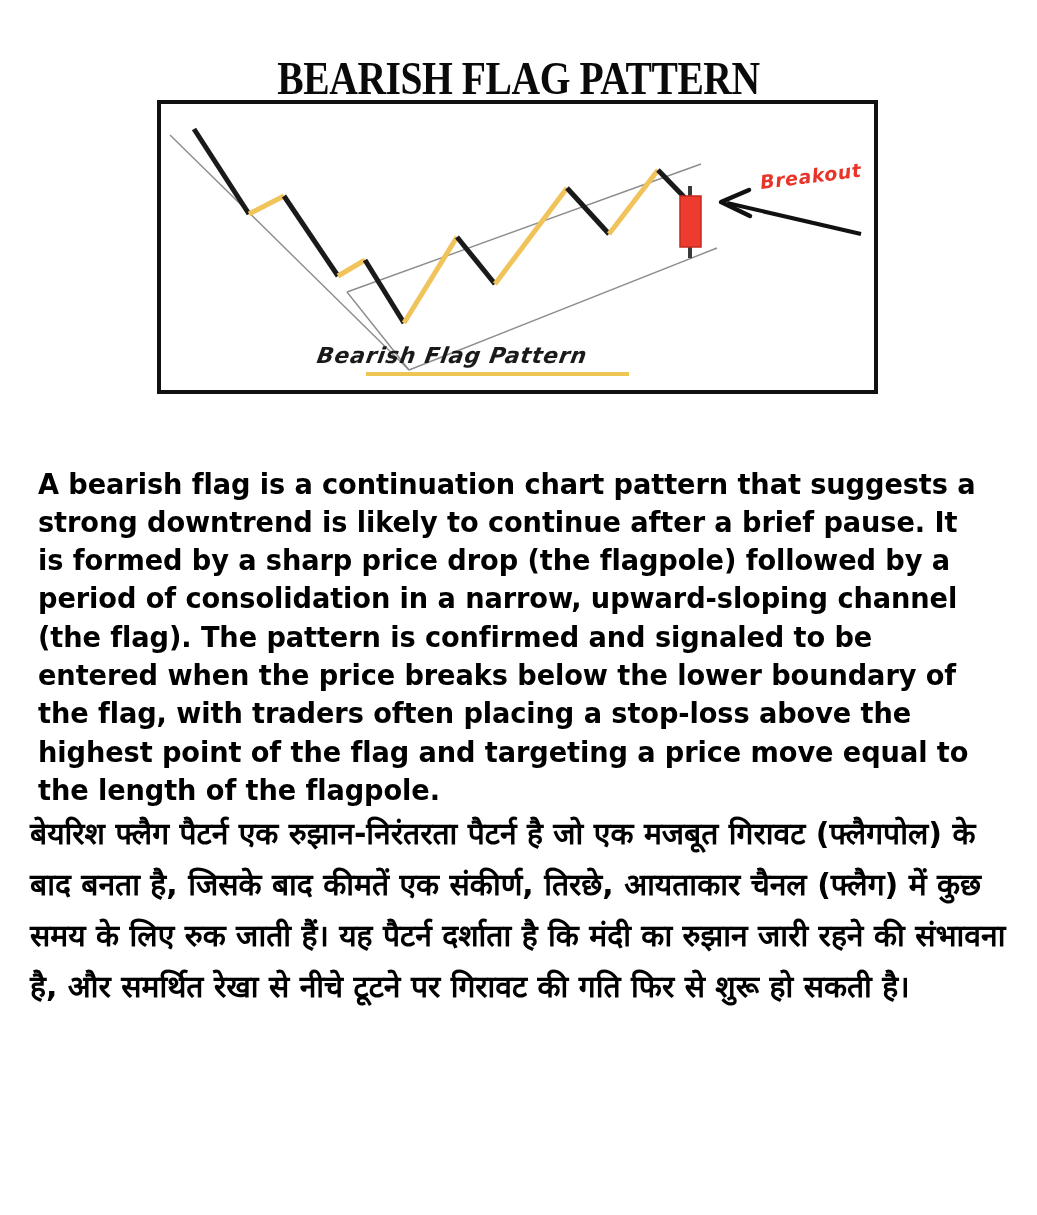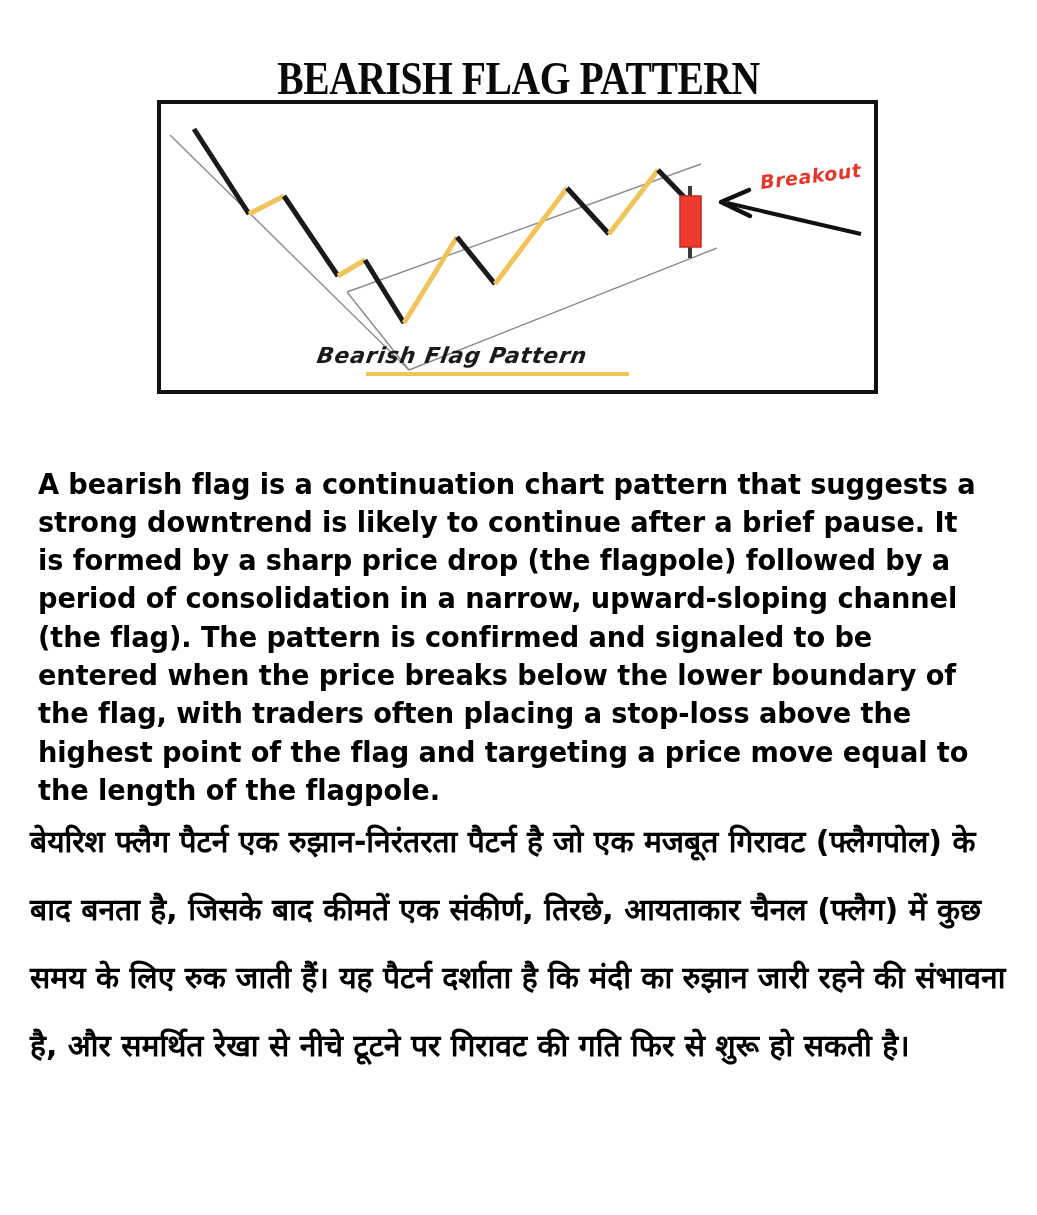--- a/index.html
+++ b/index.html
@@ -77,21 +77,21 @@
   }
 
   .para-hi {
     position: absolute;
     left: 30px;
     top: 778px;
     width: 990px;
     font-family: "DejaVu Sans", sans-serif;
     font-weight: 600;
     font-size: 30px;
-    line-height: 68px;
+    line-height: 51px;
     color: #000000;
     text-align: left;
   }
 
   .breakout-label {
     font-family: "DejaVu Sans", sans-serif;
     font-weight: bold;
     font-style: italic;
     font-size: 19px;
     fill: #e8352a;

